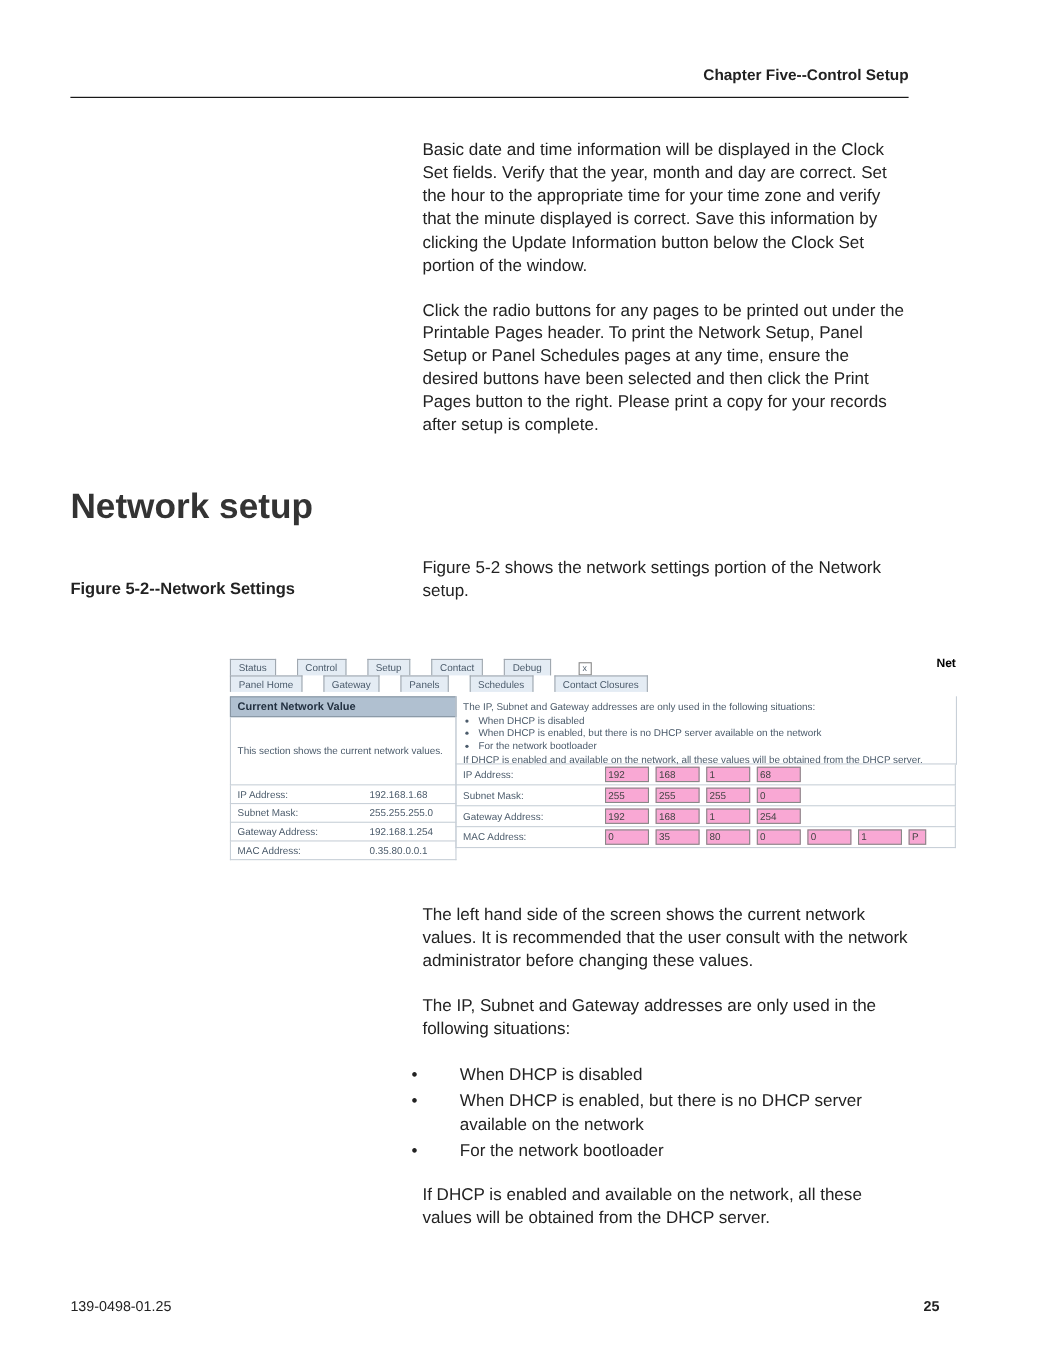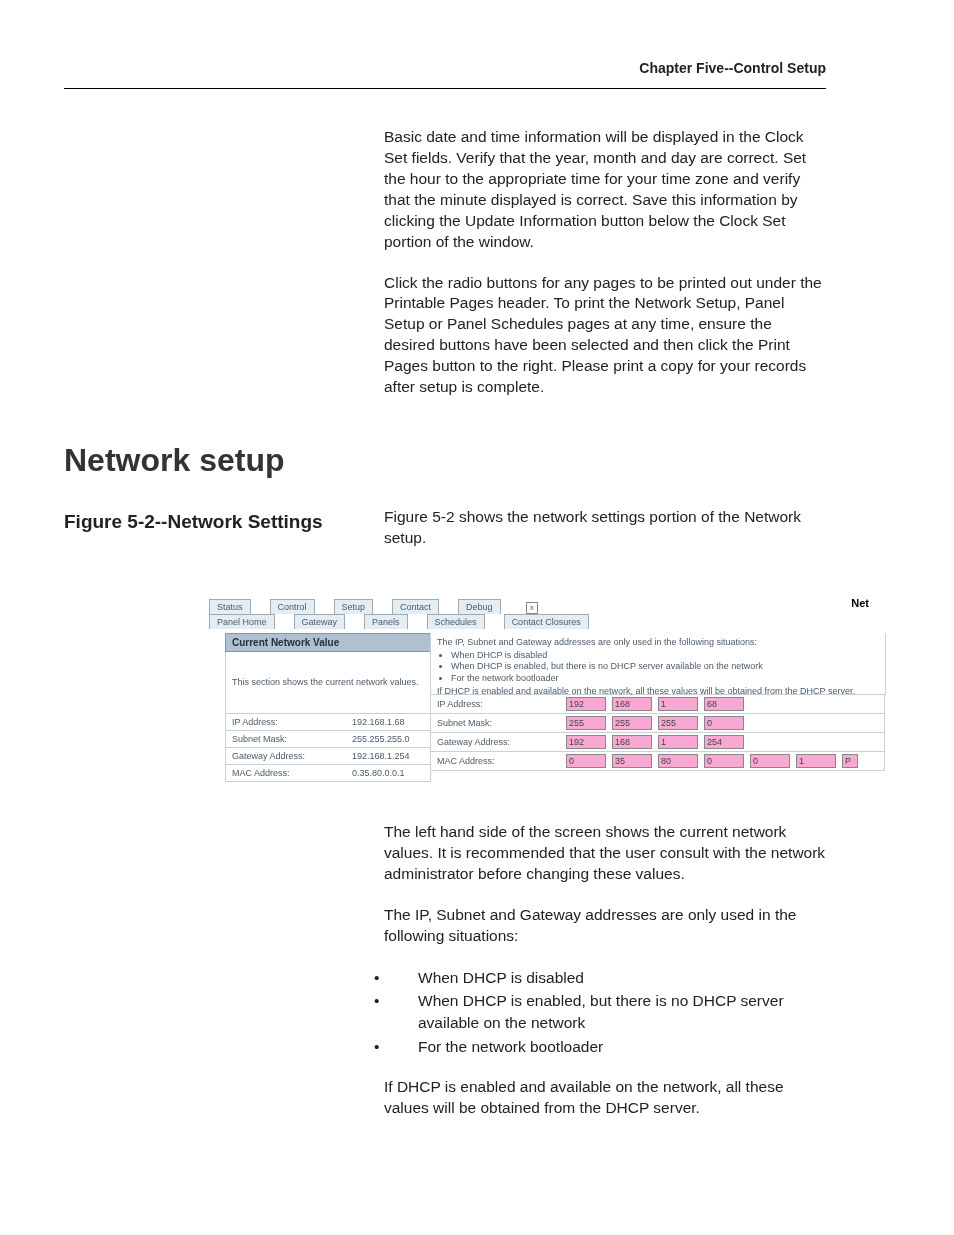--- a/index.html
+++ b/index.html
@@ -42,22 +42,22 @@
   }
   .right-col p { margin: 0 0 20px 0; }
   h1.section {
     font-size: 32px;
     font-weight: bold;
     margin: 24px 0 28px 0;
     color: #333;
   }
   .figure-caption {
     font-weight: bold;
-    font-size: 19px;
-    margin-top: 4px;
+    font-size: 15px;
+    margin-top: 20px;
   }
   ul.body-list {
     font-size: 15.5px;
     line-height: 1.4;
     margin: 0 0 20px 0;
     padding-left: 2px;
     list-style: none;
   }
   ul.body-list > li::before {
     content: "•";
@@ -113,21 +113,20 @@
     font-size: 8px; line-height: 9px;
     text-align: center;
     margin-left: 6px;
   }
 
   .shot .grid {
     display: flex;
     margin-top: 4px;
     width: 100%;
     border-collapse: collapse;
-    margin-left: 16px;
   }
   .col-left { width: 205px; }
   .col-right { flex: 1; }
   .hdr {
     background: #b0c0d0;
     color: #223040;
     font-weight: bold;
     font-size: 10px;
     padding: 3px 6px;
     border: 1px solid #8896a4;
@@ -302,13 +301,17 @@
       <p>The IP,  Subnet and Gateway addresses are only used in the following situations:</p>
       <ul class="body-list">
         <li>When DHCP is disabled</li>
         <li>When DHCP is enabled, but there is no DHCP server available on the network</li>
         <li>For the network bootloader</li>
       </ul>
       <p>If DHCP is enabled and available on the network, all these values will be obtained from the DHCP server.</p>
     </div>
   </div>
 
+  <div class="footer">
+    <div>139-0498-01.25</div>
+    <div class="pnum">25</div>
+  </div>
 </div>
 
 </body></html>

